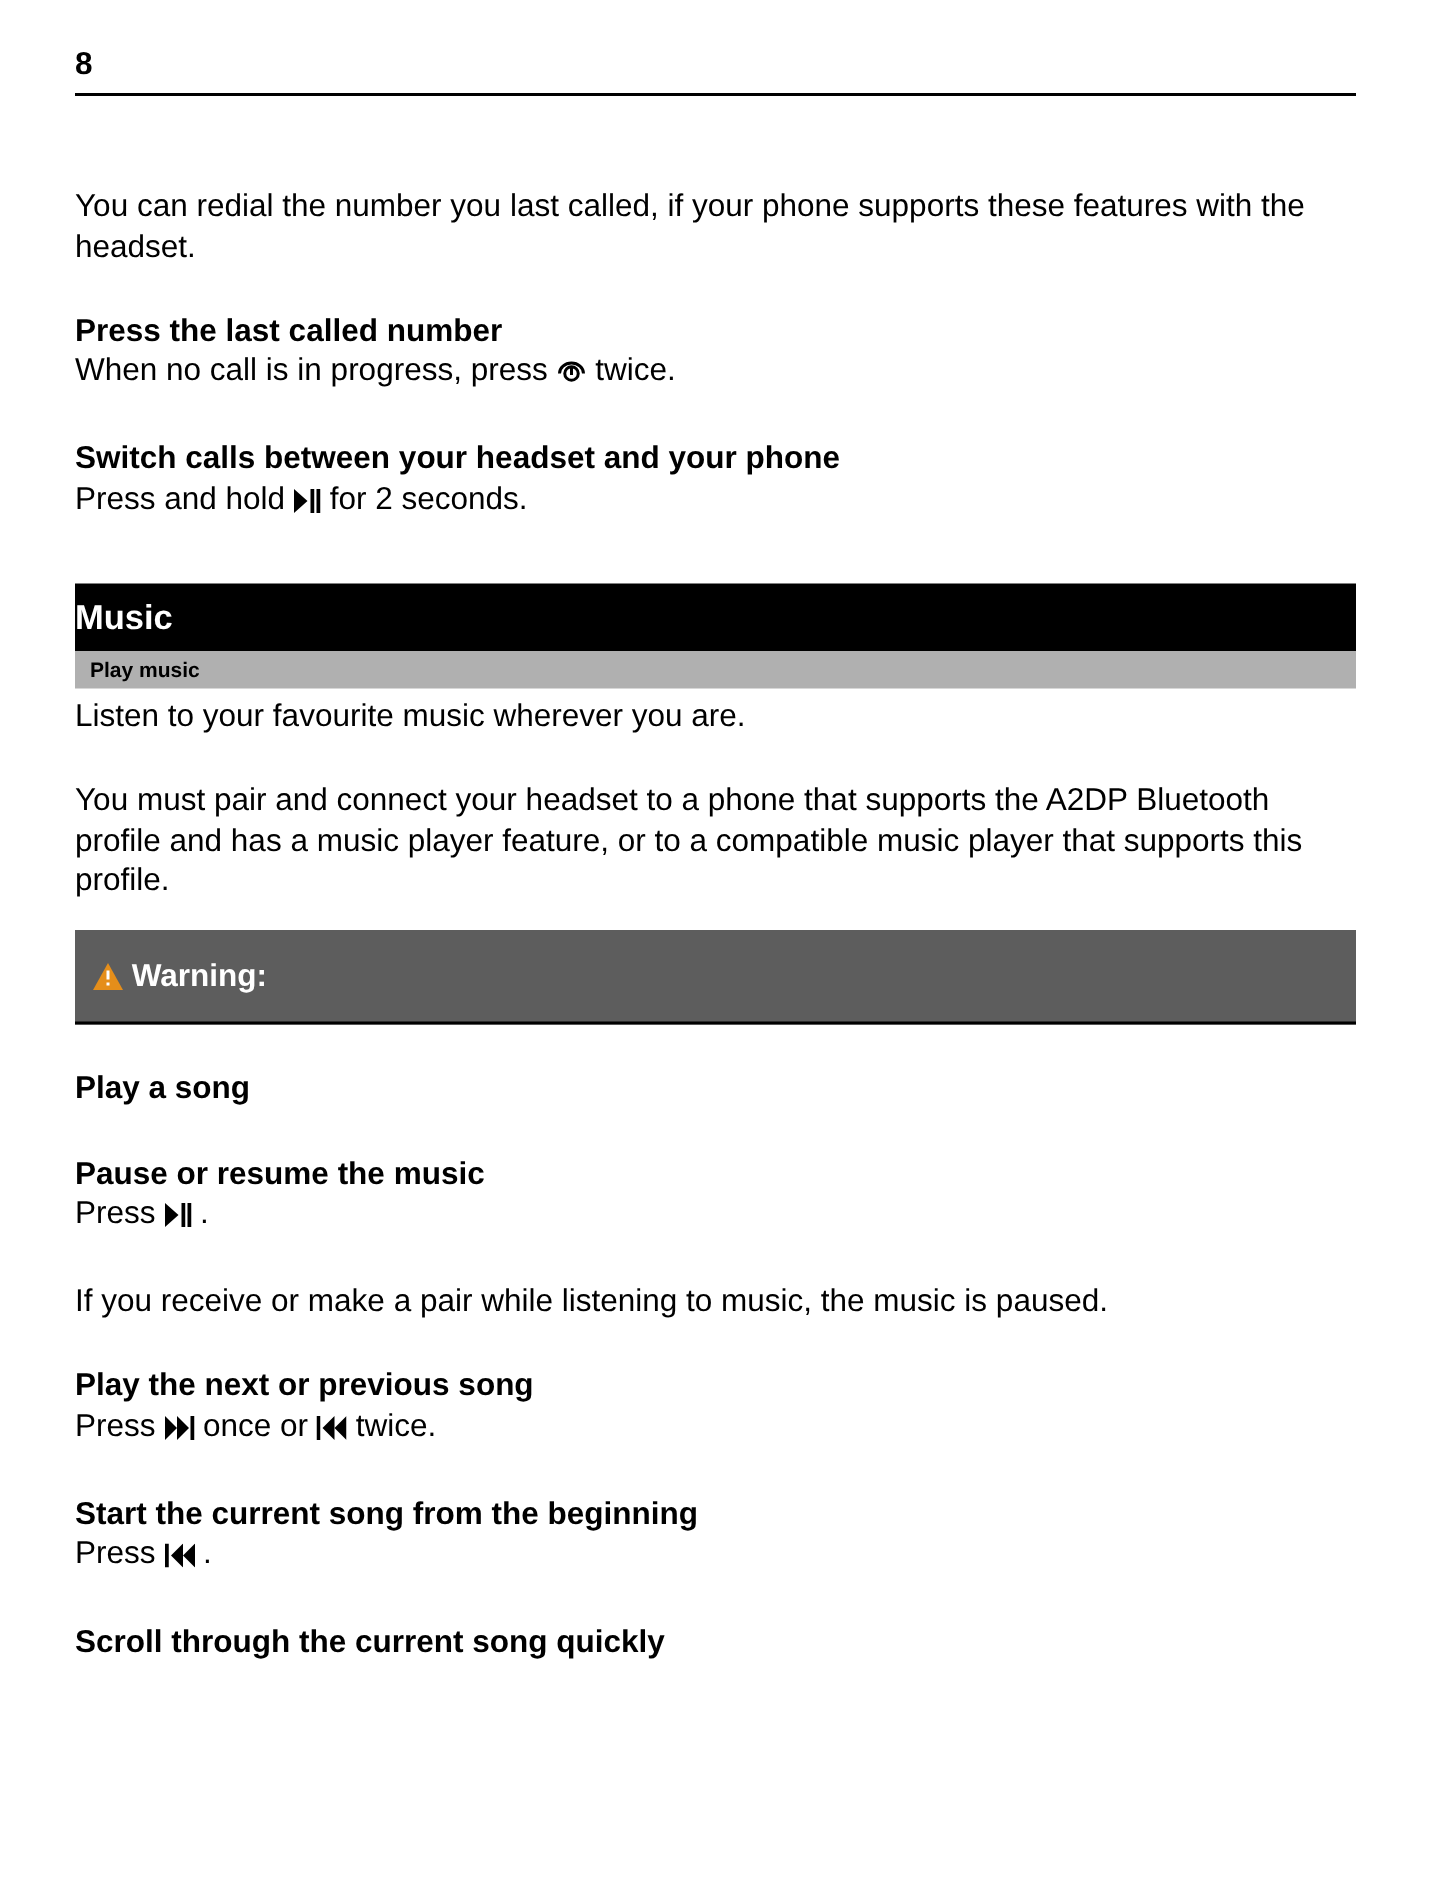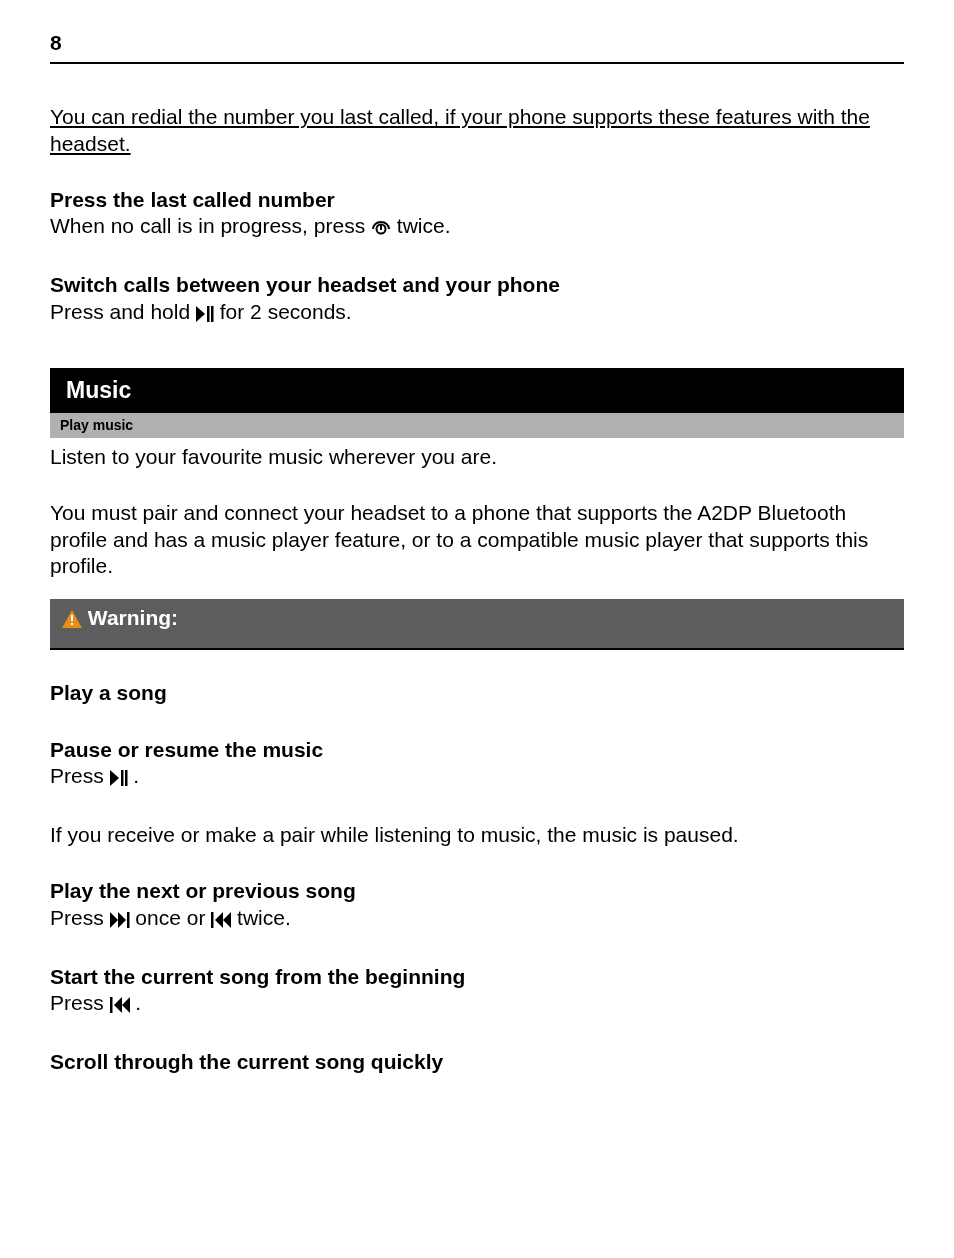--- a/index.html
+++ b/index.html
@@ -16,51 +16,50 @@
     box-sizing: border-box;
     padding: 30px 50px 60px 50px;
   }
   .page-number {
     font-weight: 700;
     font-size: 21px;
     padding-bottom: 6px;
     border-bottom: 2px solid #000;
   }
   .intro {
-    margin-top: 40px;
-    text-decoration: underline;
+    margin-top: 61px;
   }
   .block {
     margin-top: 30px;
   }
   .heading {
     font-weight: 700;
   }
   .section-bar {
     background: #000;
     color: #fff;
     font-weight: 700;
     font-size: 23px;
-    padding: 8px 16px;
+    padding: 8px 0;
     margin-top: 40px;
   }
   .sub-bar {
     background: #b0b0b0;
     color: #000;
     font-weight: 700;
     font-size: 14px;
     padding: 4px 10px;
   }
   .after-sub {
     margin-top: 6px;
   }
   .warning-box {
     background: #5d5d5d;
     color: #fff;
-    padding: 6px 12px 14px 12px;
+    padding: 18px 12px 14px 12px;
     margin-top: 20px;
     border-bottom: 2px solid #000;
   }
   .warning-label {
     font-weight: 700;
   }
   .icon {
     display: inline-block;
     vertical-align: -3px;
   }

